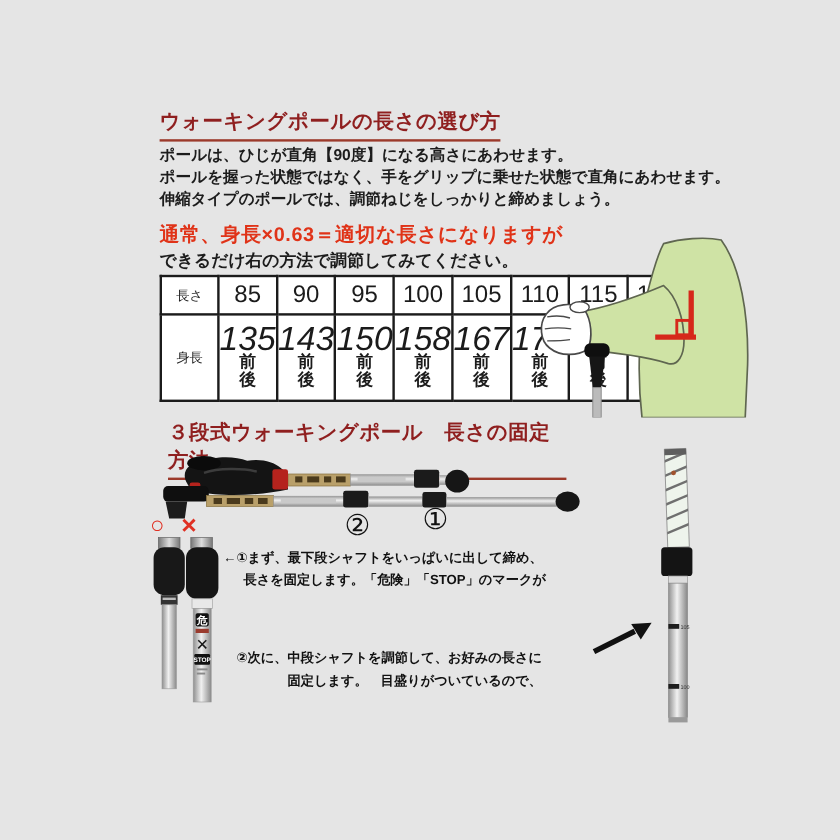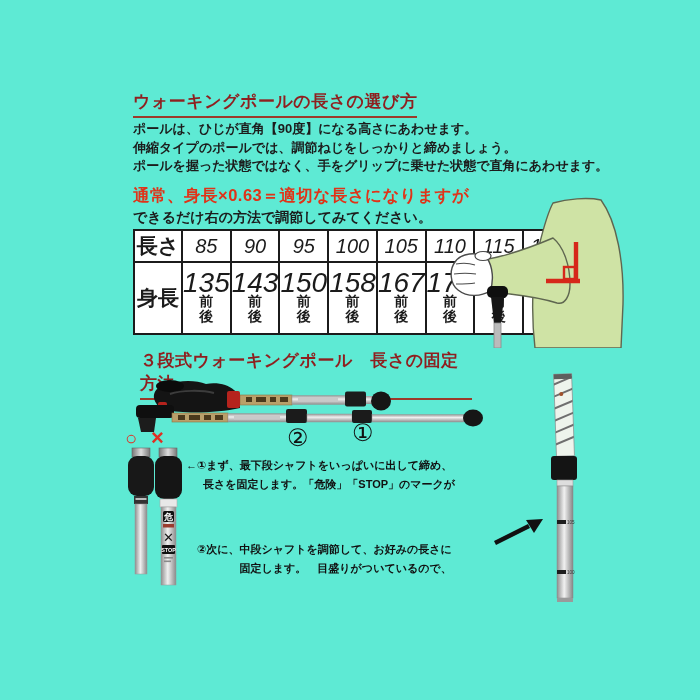--- a/index.html
+++ b/index.html
@@ -1,35 +1,35 @@
 <!DOCTYPE html>
 <html><head>
 <meta charset="utf-8">
 <style>
   html,body { margin:0; padding:0; background:#fff; }
   .canvas {
-    position:relative; width:700px; height:700px; background:#5eead4;
+    position:relative; width:700px; height:700px; background:#e5e5e5;
     font-family:"Liberation Sans","DejaVu Sans",sans-serif; overflow:hidden;
     color:#1b1b1b;
   }
   .abs { position:absolute; }
 
   
   .title1 {
     left:133px; top:90px; font-size:17px; font-weight:bold; color:#8f1f1f;
     letter-spacing:.5px; padding-bottom:3px; border-bottom:2px solid #9c3a2b;
   }
   .body1 { left:133px; top:120px; font-size:13px; font-weight:600; line-height:18.5px; color:#1c1c1c; }
   .formula { left:133px; top:185px; font-size:16.5px; font-weight:bold; color:#e03318; letter-spacing:.5px; }
   .formula-note { left:133px; top:209px; font-size:14px; font-weight:bold; color:#1c1c1c; }
 
   table.size-table { left:133px; top:229px; position:absolute; border-collapse:collapse; background:#fff; }
   table.size-table td { border:2px solid #1b1b1b; text-align:center; padding:0; vertical-align:middle; }
-  td.hdr { width:46px; font-size:21px; font-weight:700;border-radius:11px; }
-  td.num { width:33px; height:30px; font-size:20px; font-style:italic; font-weight:500; }
+  td.hdr { width:46px; font-size:11px; font-weight:400;border-radius:11px; }
+  td.num { width:33px; height:30px; font-size:20px; font-weight:500; }
   td.hcell { width:33px; height:70px; }
   .hnum { font-size:28px; font-style:italic; font-weight:500; line-height:22px; }
   .zenko { font-size:14px; font-weight:600; line-height:15px; }
 
   
   .title2 {
     left:140px; top:349px; font-size:17px; font-weight:bold; color:#8f1f1f;
     letter-spacing:.5px; padding-bottom:3px; border-bottom:2px solid #9c3a2b; width:332px;
   }
   .okng { font-size:20px; font-weight:bold; color:#e03023; }
@@ -40,22 +40,22 @@
 </style>
 </head>
 <body>
 
 <div class="canvas">
 
   <div class="abs title1">ウォーキングポールの長さの選び方</div>
 
   <div class="abs body1">
     <div>ポールは、ひじが直角【90度】になる高さにあわせます。</div>
+    <div>ポールを握った状態ではなく、手をグリップに乗せた状態で直角にあわせます。</div>
     <div>伸縮タイプのポールでは、調節ねじをしっかりと締めましょう。</div>
-    <div>ポールを握った状態ではなく、手をグリップに乗せた状態で直角にあわせます。</div>
   </div>
 
   <div class="abs formula">通常、身長×0.63＝適切な長さになりますが</div>
   <div class="abs formula-note">できるだけ右の方法で調節してみてください。</div>
 
   <table class="size-table">
     <tbody>
         <tr>
       <td class="hdr">長さ</td>
       <td class="num">85</td>

